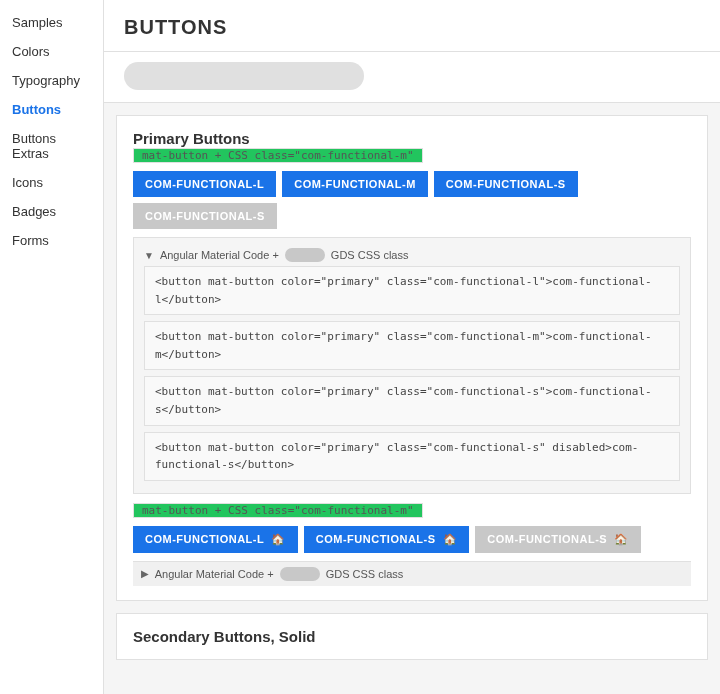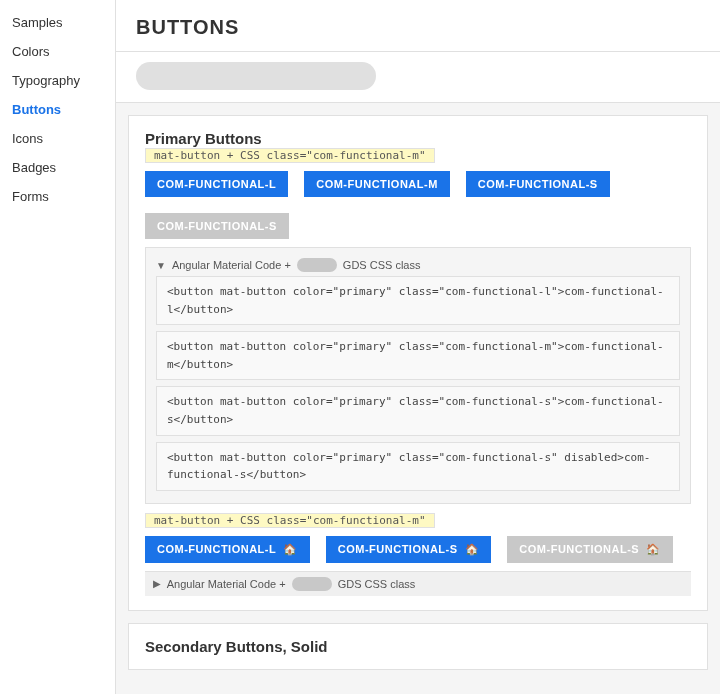--- a/index.html
+++ b/index.html
@@ -1,20 +1,20 @@
 <!DOCTYPE html>
 <html><head>
   <meta charset="utf-8">
   <style>
     * { box-sizing: border-box; margin: 0; padding: 0; }
     body { font-family: Arial, sans-serif; font-size: 13px; background: #f5f5f5; display: flex; height: 694px; overflow: hidden; }
 
     
     .sidebar {
-      width: 116px;
+      width: 104px;
       background: #fff;
       border-right: 1px solid #e0e0e0;
       padding: 8px 0;
       flex-shrink: 0;
       overflow-y: auto;
     }
     .sidebar-item {
       padding: 7px 12px;
       color: #333;
       cursor: pointer;
@@ -67,31 +67,31 @@
       font-weight: bold;
       color: #333;
       margin-bottom: 0;
     }
 
     
     .code-label {
       font-size: 11px;
       color: #555;
       font-family: monospace;
-      background: #fef9c3;
+      background: #22c55e;
       border: 1px solid #e0e0e0;
       padding: 0 8px;
       margin-bottom: 8px;
       display: inline-block;
     }
 
     
     .btn-row {
       display: flex;
-      gap: 16px;
+      gap: 6px;
       align-items: center;
       margin-bottom: 8px;
       flex-wrap: wrap;
     }
 
     
     .btn-primary {
       background: #1a73e8;
       color: #fff;
       border: none;
@@ -155,20 +155,21 @@
     }
   </style>
 </head>
 <body>
 
 <nav class="sidebar">
   <div class="sidebar-item">Samples</div>
   <div class="sidebar-item">Colors</div>
   <div class="sidebar-item">Typography</div>
   <div class="sidebar-item active">Buttons</div>
+  <div class="sidebar-item">Buttons Extras</div>
   <div class="sidebar-item">Icons</div>
   <div class="sidebar-item">Badges</div>
   <div class="sidebar-item">Forms</div>
 </nav>
 
 <main class="main">
   <div class="page-title">BUTTONS</div>
 
   <div class="search-bar-container">
     <div class="search-bar"></div>

